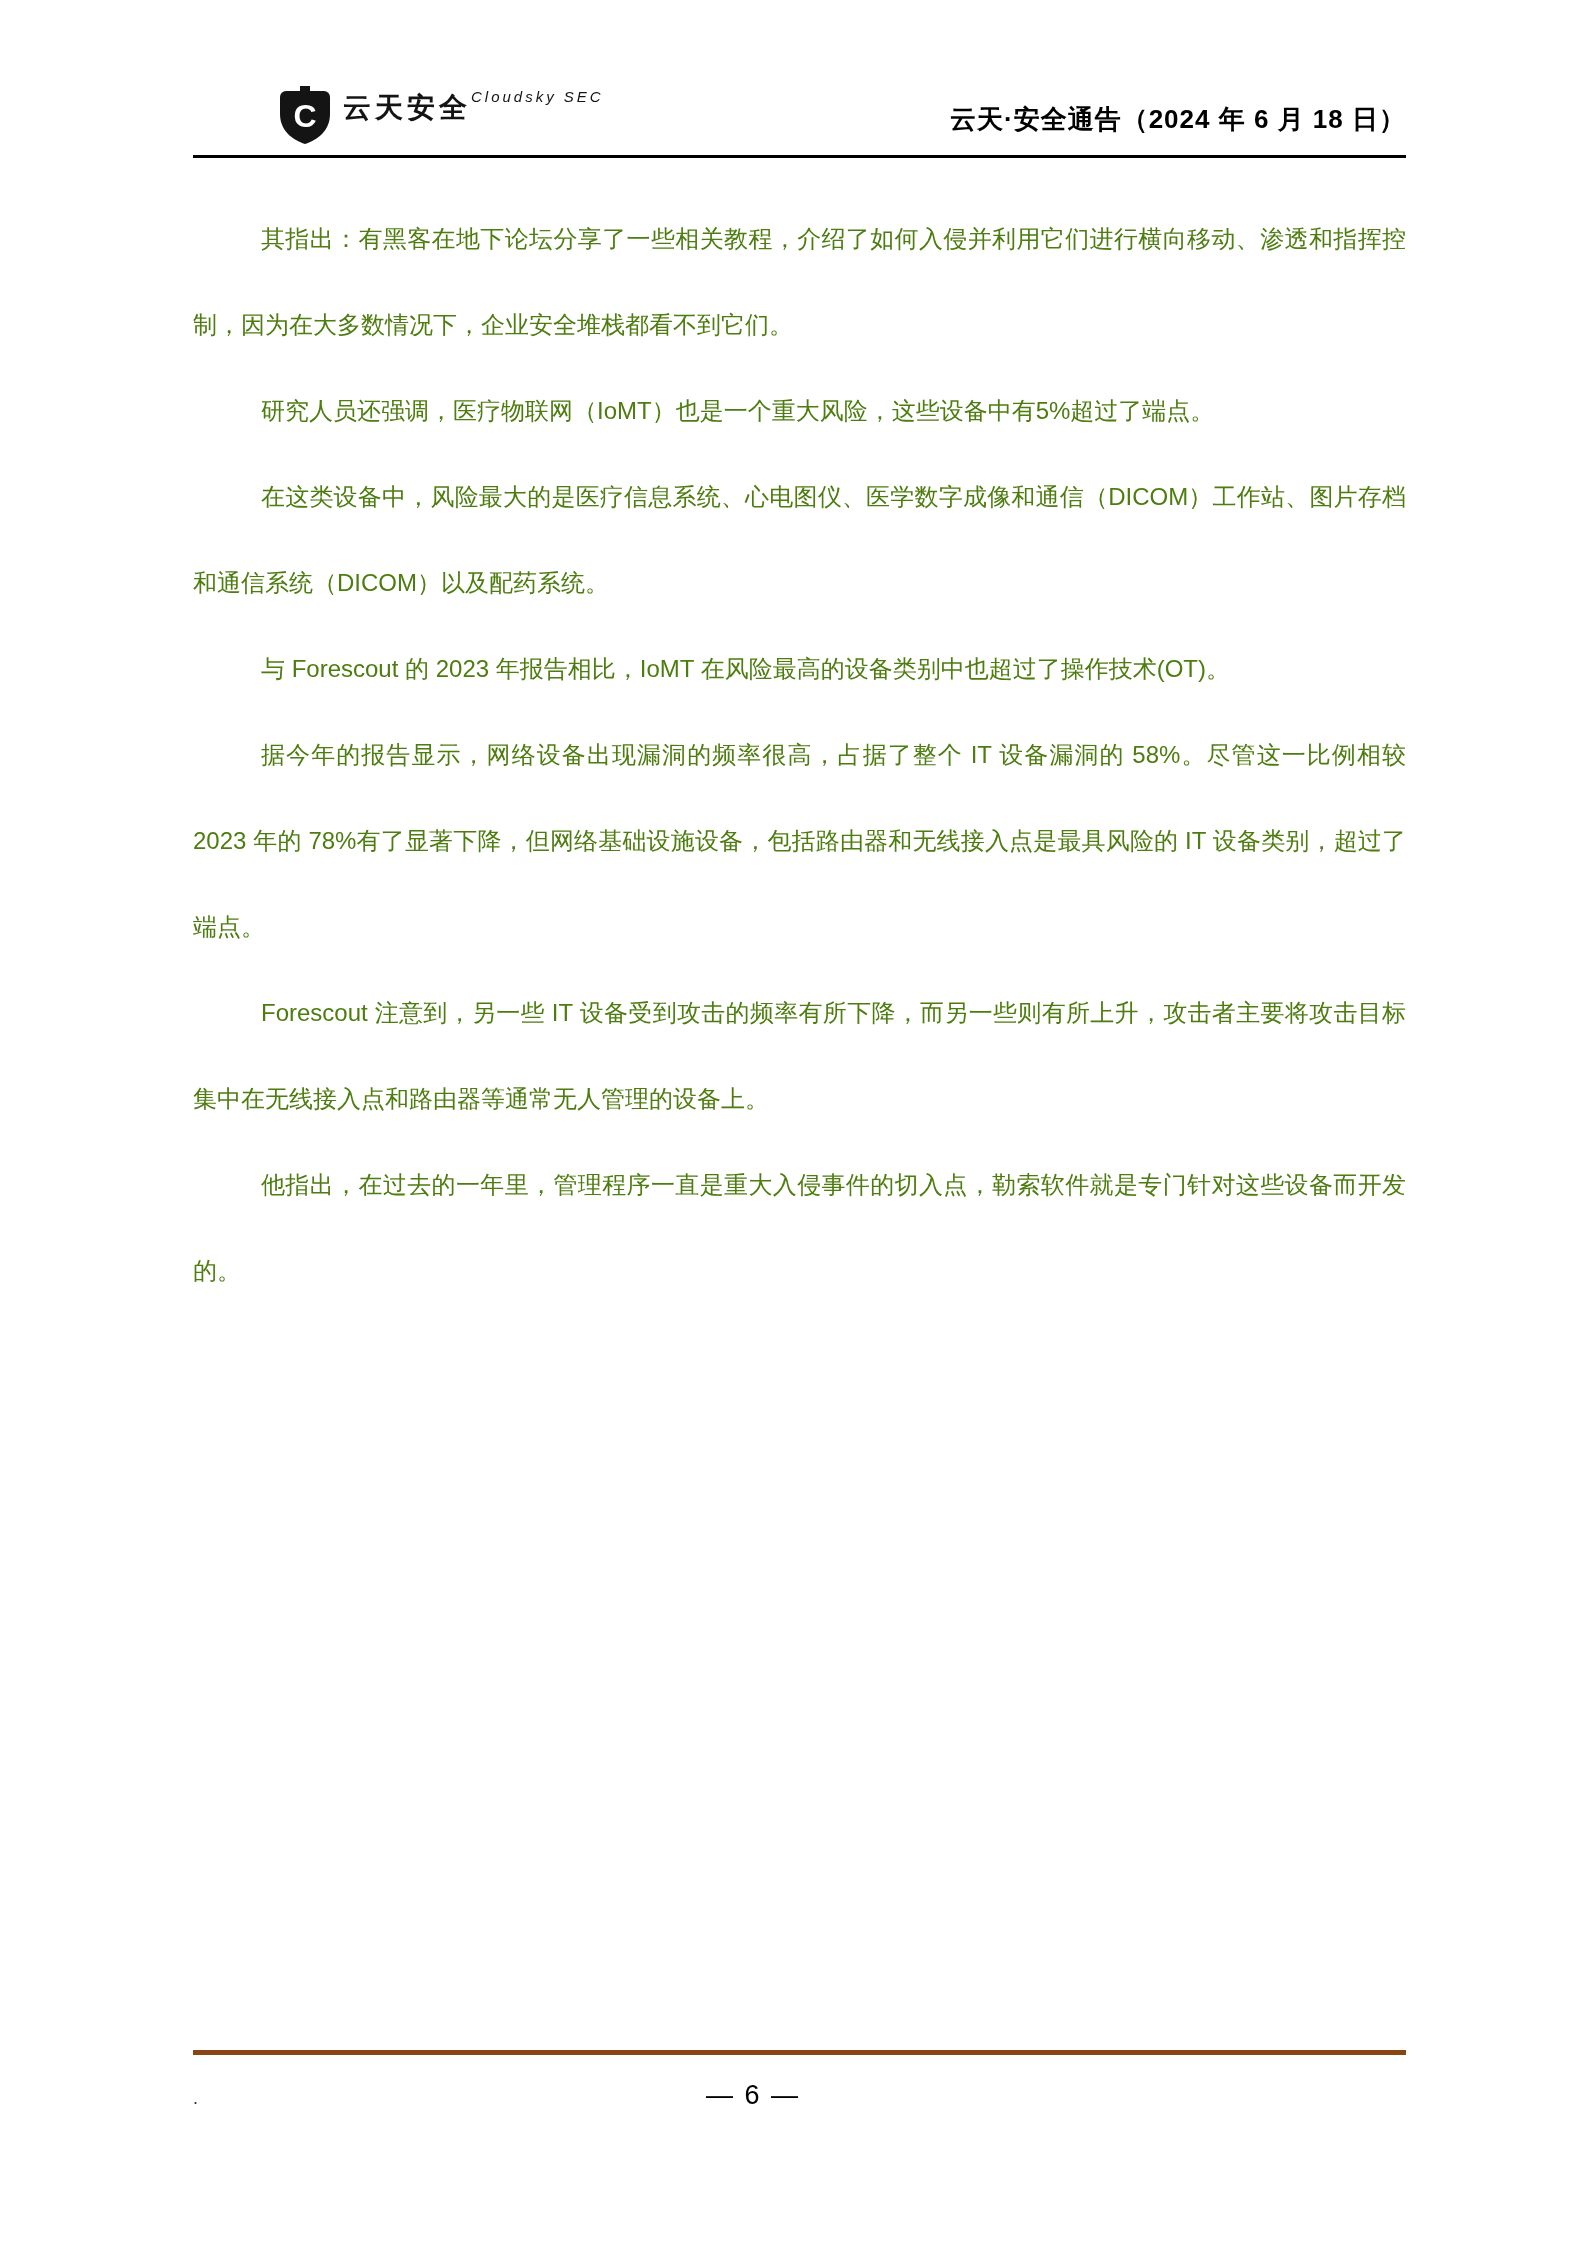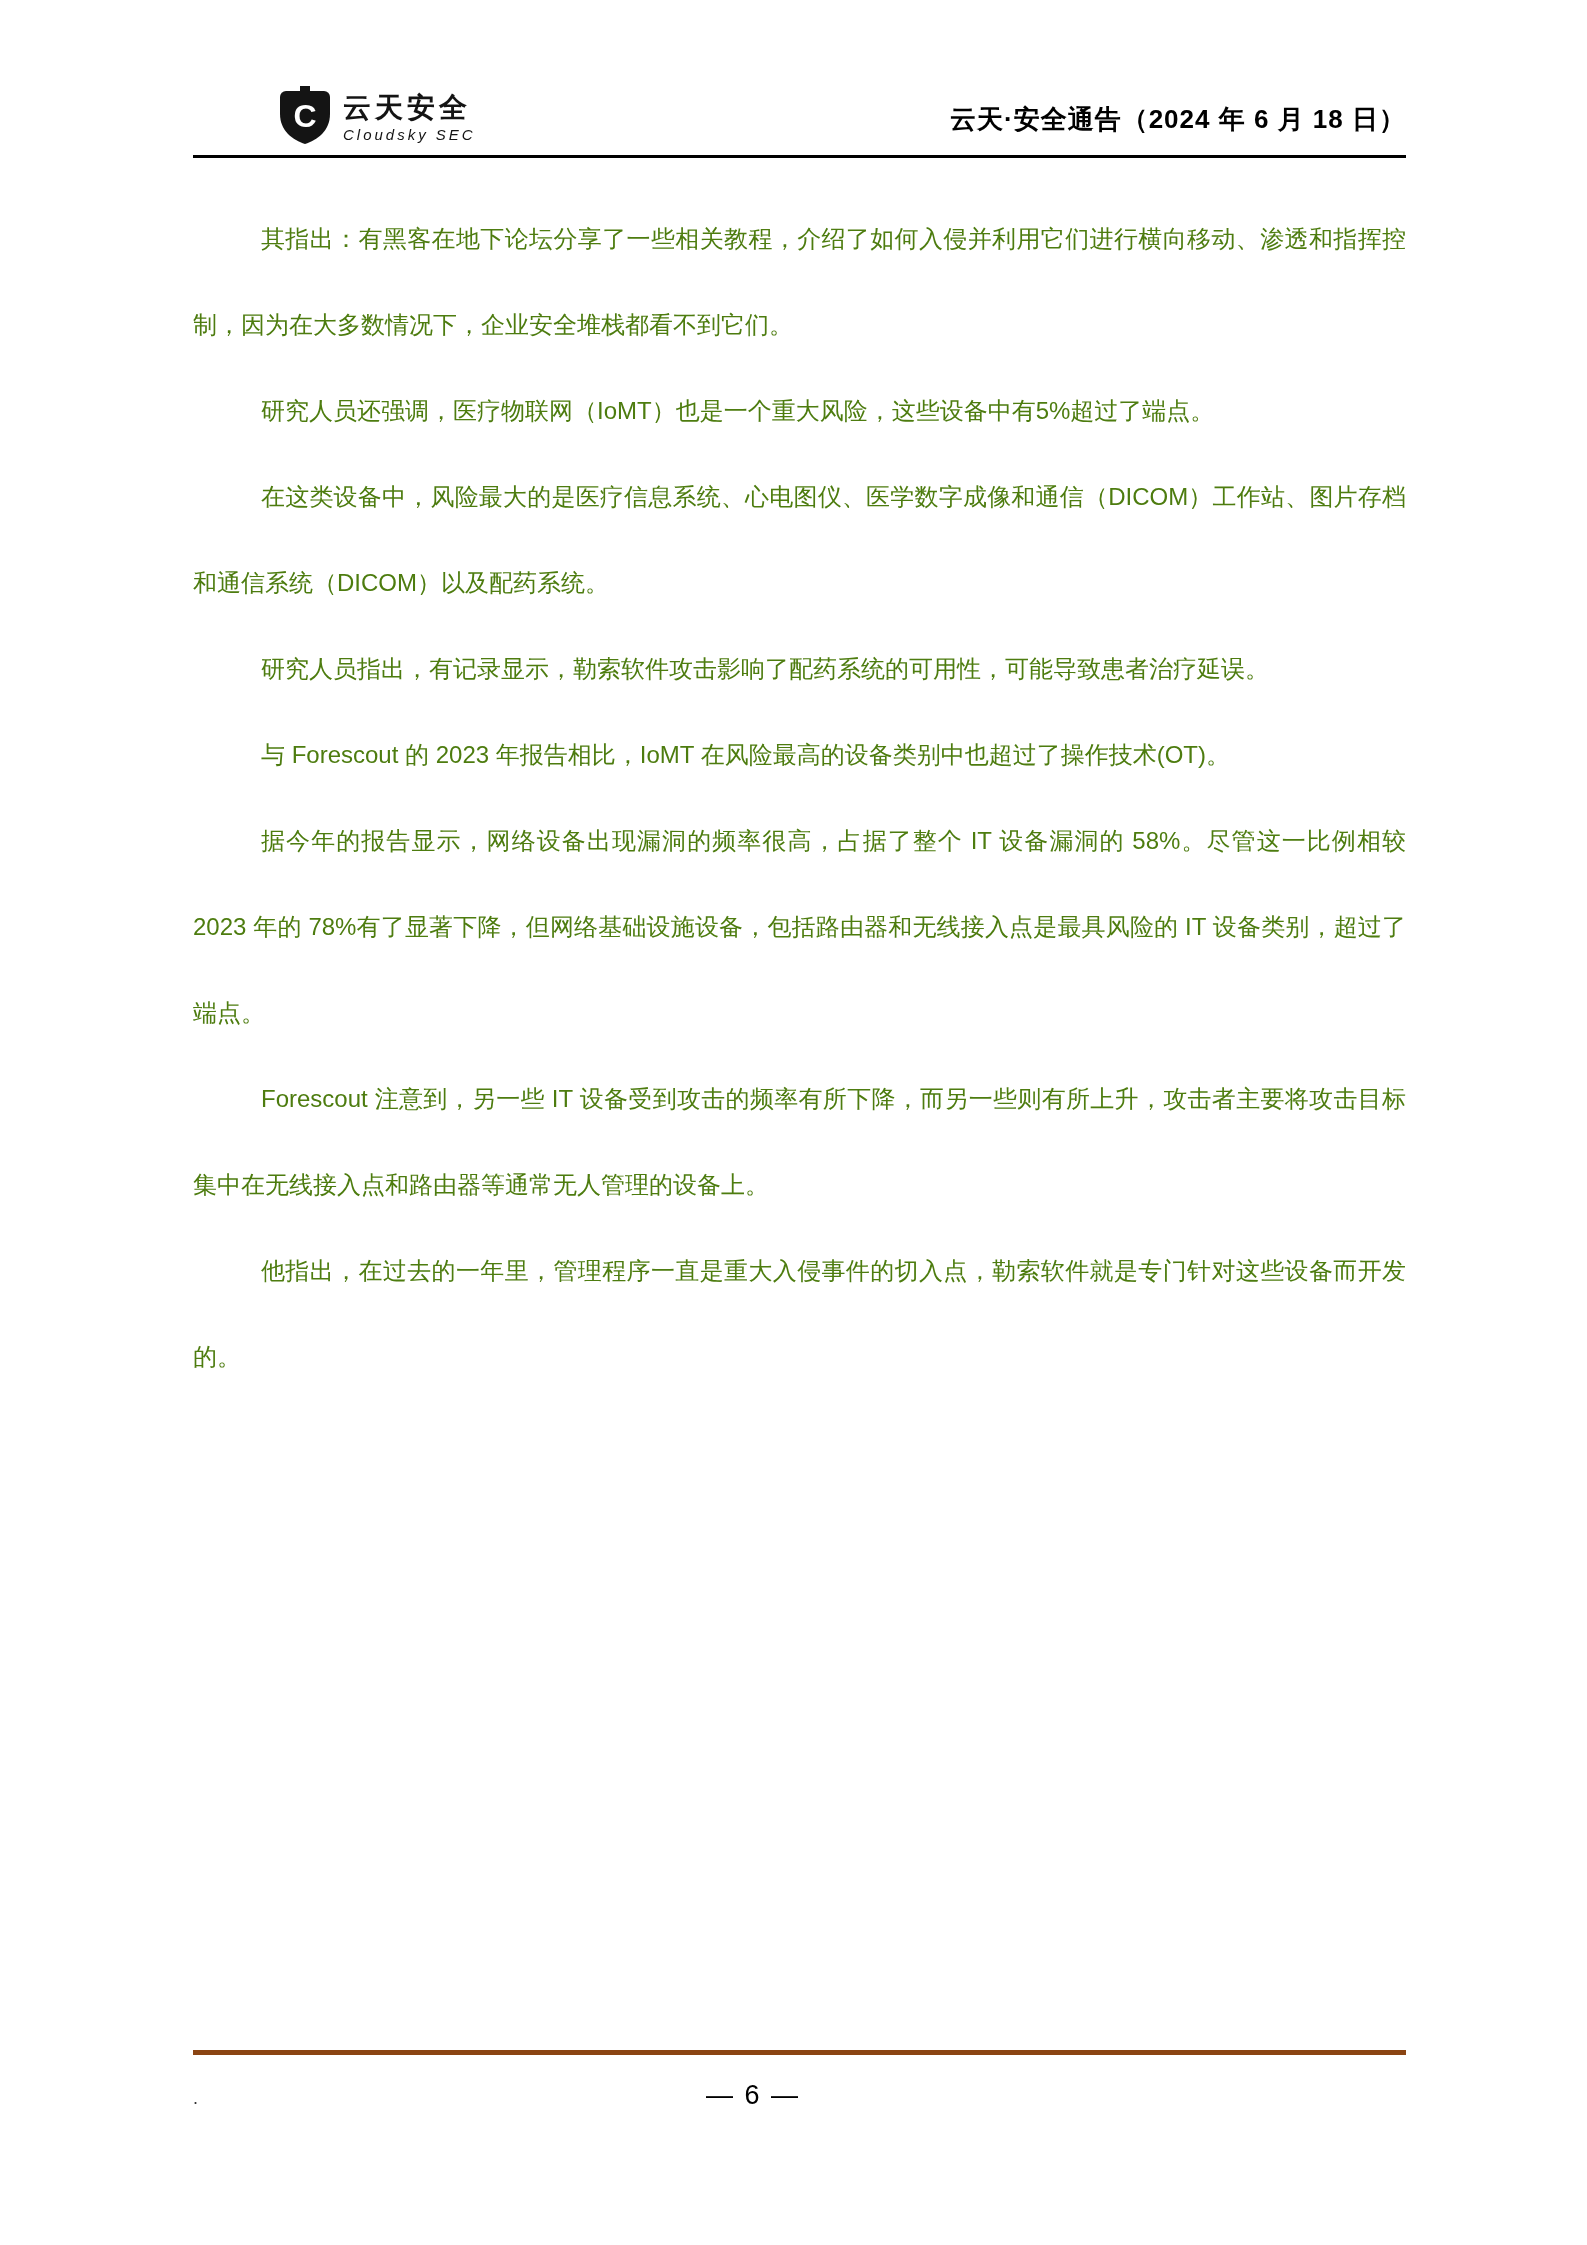--- a/index.html
+++ b/index.html
@@ -12,21 +12,21 @@
     color:#111;
     overflow:hidden;
   }
 
   
   .logo {
     position:absolute; left:278px; top:86px;
     display:flex; align-items:flex-start; gap:11px;
   }
   .logo-mark { width:54px; height:60px; }
-  .logo-text { display:flex; flex-direction:column; }
+  .logo-text { display:flex; flex-direction:row;text-align:center; }
   .logo-cn {
     font-size:28px; font-weight:bold; letter-spacing:4px;
     color:#141414; line-height:32px; margin-top:6px;
   }
   .logo-en {
     font-size:15px; font-weight:normal; font-style:italic;
     letter-spacing:3px; color:#141414; line-height:18px; margin-top:2px;
   }
   .header-title {
     position:absolute; top:102px; right:181px;
@@ -80,21 +80,20 @@
     </span>
   </div>
 
   <div class="header-title">云天·安全通告（2024 年 6 月 18 日）</div>
   <div class="header-rule"></div>
 
   <div class="body-text">
     <p>其指出：有黑客在地下论坛分享了一些相关教程，介绍了如何入侵并利用它们进行横向移动、渗透和指挥控制，因为在大多数情况下，企业安全堆栈都看不到它们。</p>
     <p>研究人员还强调，医疗物联网（IoMT）也是一个重大风险，这些设备中有5%超过了端点。</p>
     <p>在这类设备中，风险最大的是医疗信息系统、心电图仪、医学数字成像和通信（DICOM）工作站、图片存档和通信系统（DICOM）以及配药系统。</p>
-    <p>研究人员指出，有记录显示，勒索软件攻击影响了配药系统的可用性，可能导致患者治疗延误。</p>
     <p>与 Forescout 的 2023 年报告相比，IoMT 在风险最高的设备类别中也超过了操作技术(OT)。</p>
     <p>据今年的报告显示，网络设备出现漏洞的频率很高，占据了整个 IT 设备漏洞的 58%。尽管这一比例相较 2023 年的 78%有了显著下降，但网络基础设施设备，包括路由器和无线接入点是最具风险的 IT 设备类别，超过了端点。</p>
     <p>Forescout 注意到，另一些 IT 设备受到攻击的频率有所下降，而另一些则有所上升，攻击者主要将攻击目标集中在无线接入点和路由器等通常无人管理的设备上。</p>
     <p>他指出，在过去的一年里，管理程序一直是重大入侵事件的切入点，勒索软件就是专门针对这些设备而开发的。</p>
   </div>
 
   <div class="footer-rule" style="background: rgb(139, 69, 19);"></div>
   <div class="footer-dot">.</div>
   <div class="footer-page">— 6 —</div>
 

